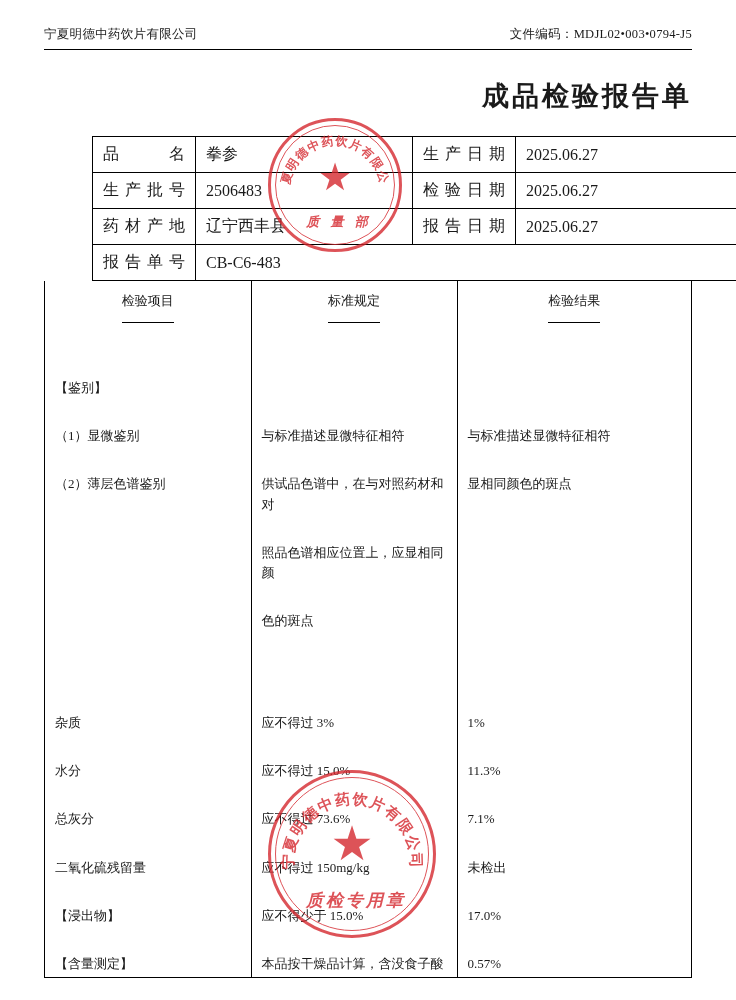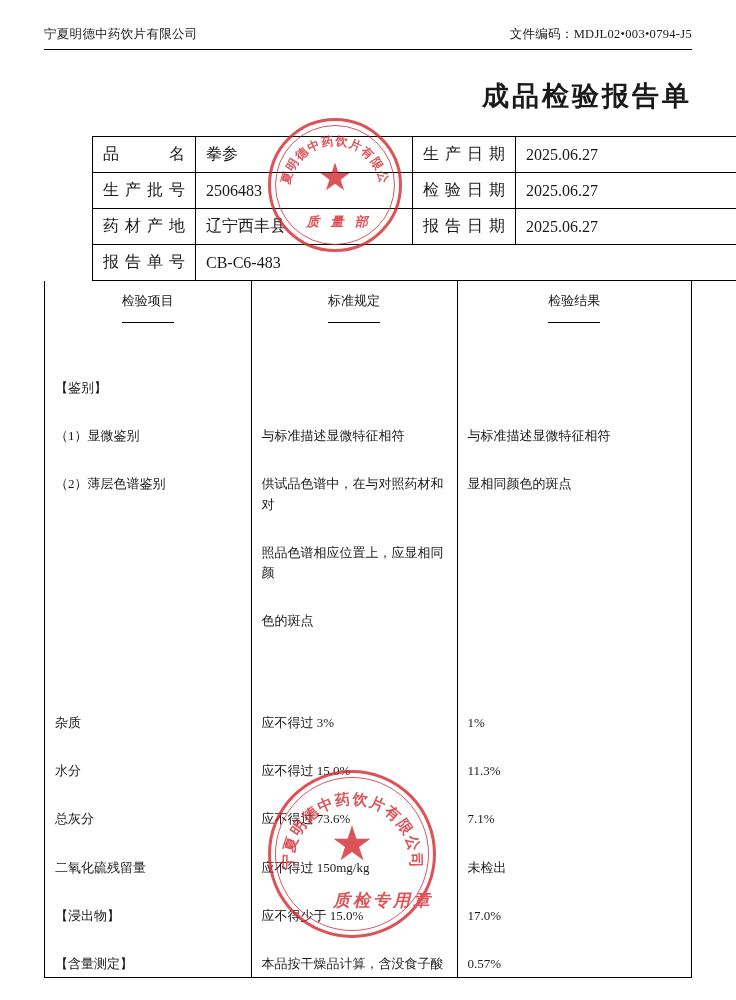--- a/index.html
+++ b/index.html
@@ -159,21 +159,21 @@
   #stamp-top .star { font-size: 38px; }
   #stamp-top .stamp-bottom-text { font-size: 13px; letter-spacing: 4px; }
 
   #stamp-bottom {
     left: 268px;
     top: 770px;
     width: 162px;
     height: 162px;
   }
   #stamp-bottom .star { font-size: 48px; }
-  #stamp-bottom .stamp-bottom-text { font-size: 17px; letter-spacing: 3px; text-align: right; }
+  #stamp-bottom .stamp-bottom-text { font-size: 17px; letter-spacing: 3px; }
 </style>
 </head>
 <body>
 
 <div class="page">
 
   <div class="header-row">
     <div class="company">宁夏明德中药饮片有限公司</div>
     <div class="doccode">
       <span>文件编码：</span><span>MDJL02•003•0794-J5</span>

